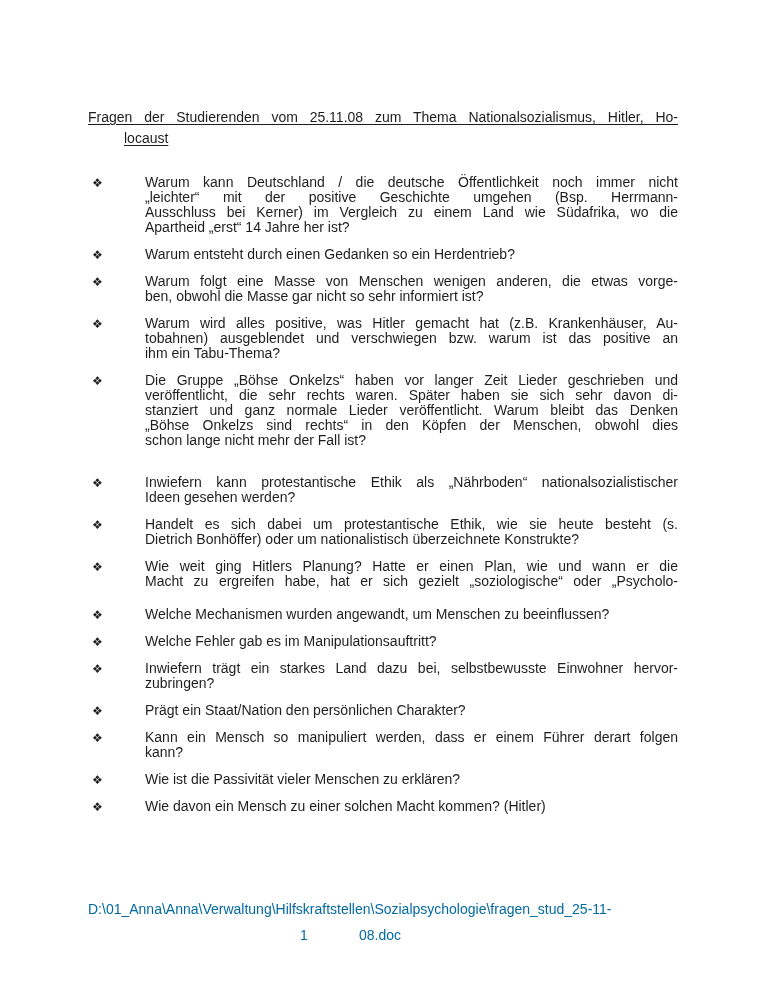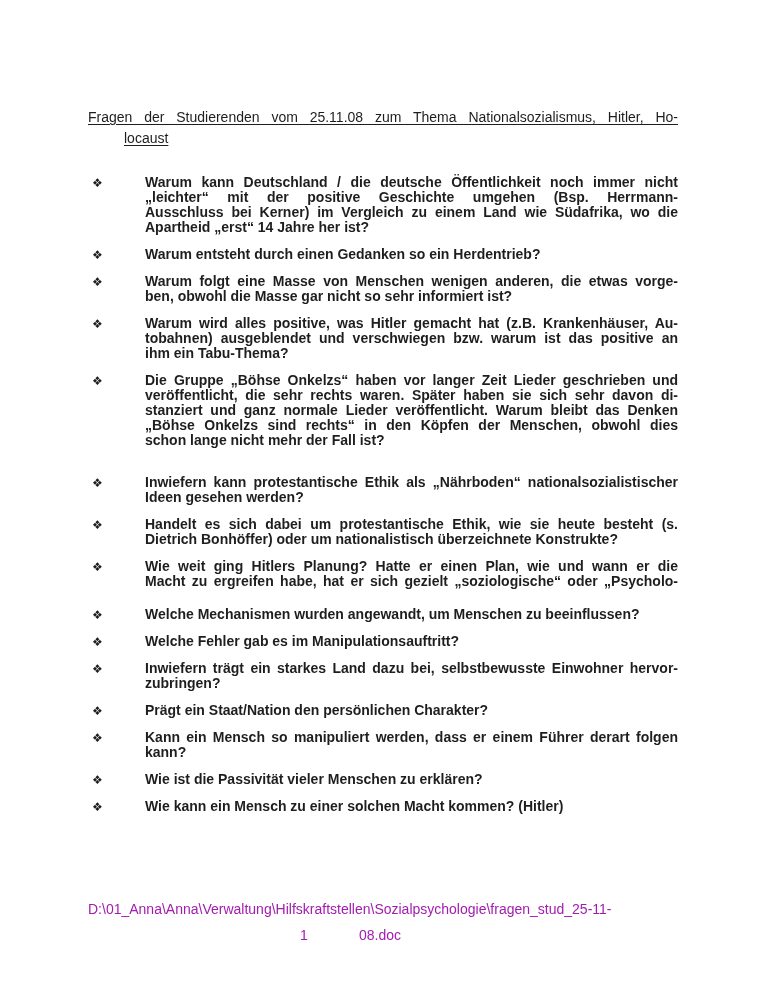--- a/index.html
+++ b/index.html
@@ -49,32 +49,31 @@
     left: 4px;
     top: 1px;
     font-size: 12px;
     line-height: 15px;
     color: #1e1e1e;
   }
   .line {
     line-height: 15px;
     text-align: justify;
     text-align-last: justify;
-    font-weight: bold;
   }
   .line.last {
     text-align-last: left;
   }
   .footer {
     position: absolute;
     left: 88px;
     right: 96px;
     top: 896px;
     line-height: 26px;
-    color: #a21caf;
+    color: #0369a1;
   }
   .footer-line2 {
     position: relative;
     text-align: center;
   }
   .pagenum {
     position: absolute;
     left: 212px;
     top: 0;
   }
@@ -194,21 +193,21 @@
         </div>
         <div class="item">
           <span class="bullet">❖</span>
           <div class="text">
             <div class="line last">Wie ist die Passivität vieler Menschen zu erklären?</div>
           </div>
         </div>
         <div class="item">
           <span class="bullet">❖</span>
           <div class="text">
-            <div class="line last">Wie kann ein Mensch zu einer solchen Macht kommen? (Hitler)</div>
+            <div class="line last">Wie davon ein Mensch zu einer solchen Macht kommen? (Hitler)</div>
           </div>
         </div>
       </div>
     </div>
 
   <div class="footer">
     <div class="footer-line1">D:\01_Anna\Anna\Verwaltung\Hilfskraftstellen\Sozialpsychologie\fragen_stud_25-11-</div>
     <div class="footer-line2">
       <span>08.doc</span>
       <span class="pagenum">1</span>

